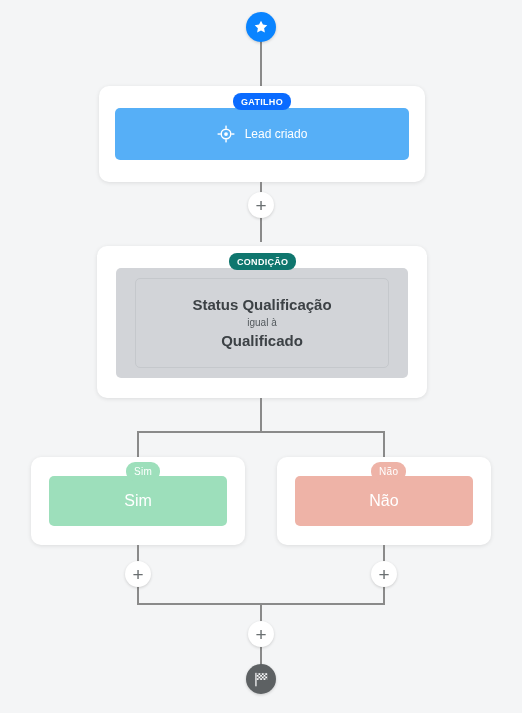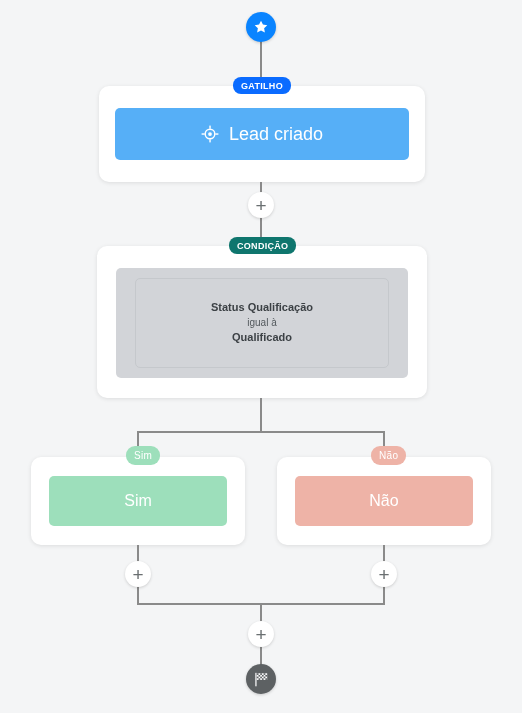--- a/index.html
+++ b/index.html
@@ -84,20 +84,21 @@
     font-weight: bold;
     letter-spacing: 0.3px;
     display: flex;
     align-items: center;
     justify-content: center;
     height: 17px;
     padding: 0 8px;
     box-sizing: border-box;
     white-space: nowrap;
     z-index: 5;
+    margin-top: 16px;
   }
   .pill-trigger { background: #0a6bff; }
   .pill-condition { background: #0f766e; }
   .pill-yes { background: #9ddfbb; font-size: 10px; font-weight: normal; border-radius: 9px; height: 19px; }
   .pill-no  { background: #eeb3a7; font-size: 10px; font-weight: normal; border-radius: 9px; height: 19px; }
 
   
   .card {
     position: absolute;
     background: #ffffff;
@@ -111,41 +112,41 @@
     border-radius: 6px;
     box-sizing: border-box;
     display: flex;
     align-items: center;
     justify-content: center;
   }
 
   .block-trigger {
     background: #56aff7;
     color: #ffffff;
-    font-size: 18px;
+    font-size: 12px;
     gap: 10px;
   }
   .block-cond-outer {
     background: #d2d4d8;
     border-radius: 5px;
   }
   .block-cond-inner {
     position: absolute;
     border: 1px solid #c5c8cc;
     border-radius: 5px;
     box-sizing: border-box;
     display: flex;
     flex-direction: column;
     align-items: center;
     justify-content: center;
     text-align: center;
     line-height: 1.45;
   }
   .cond-line-bold {
-    font-size: 11px;
+    font-size: 15px;
     font-weight: bold;
     color: #3c4145;
   }
   .cond-line-reg {
     font-size: 10px;
     font-weight: normal;
     color: #52585c;
   }
   .block-yes {
     background: #9ddfbb;

